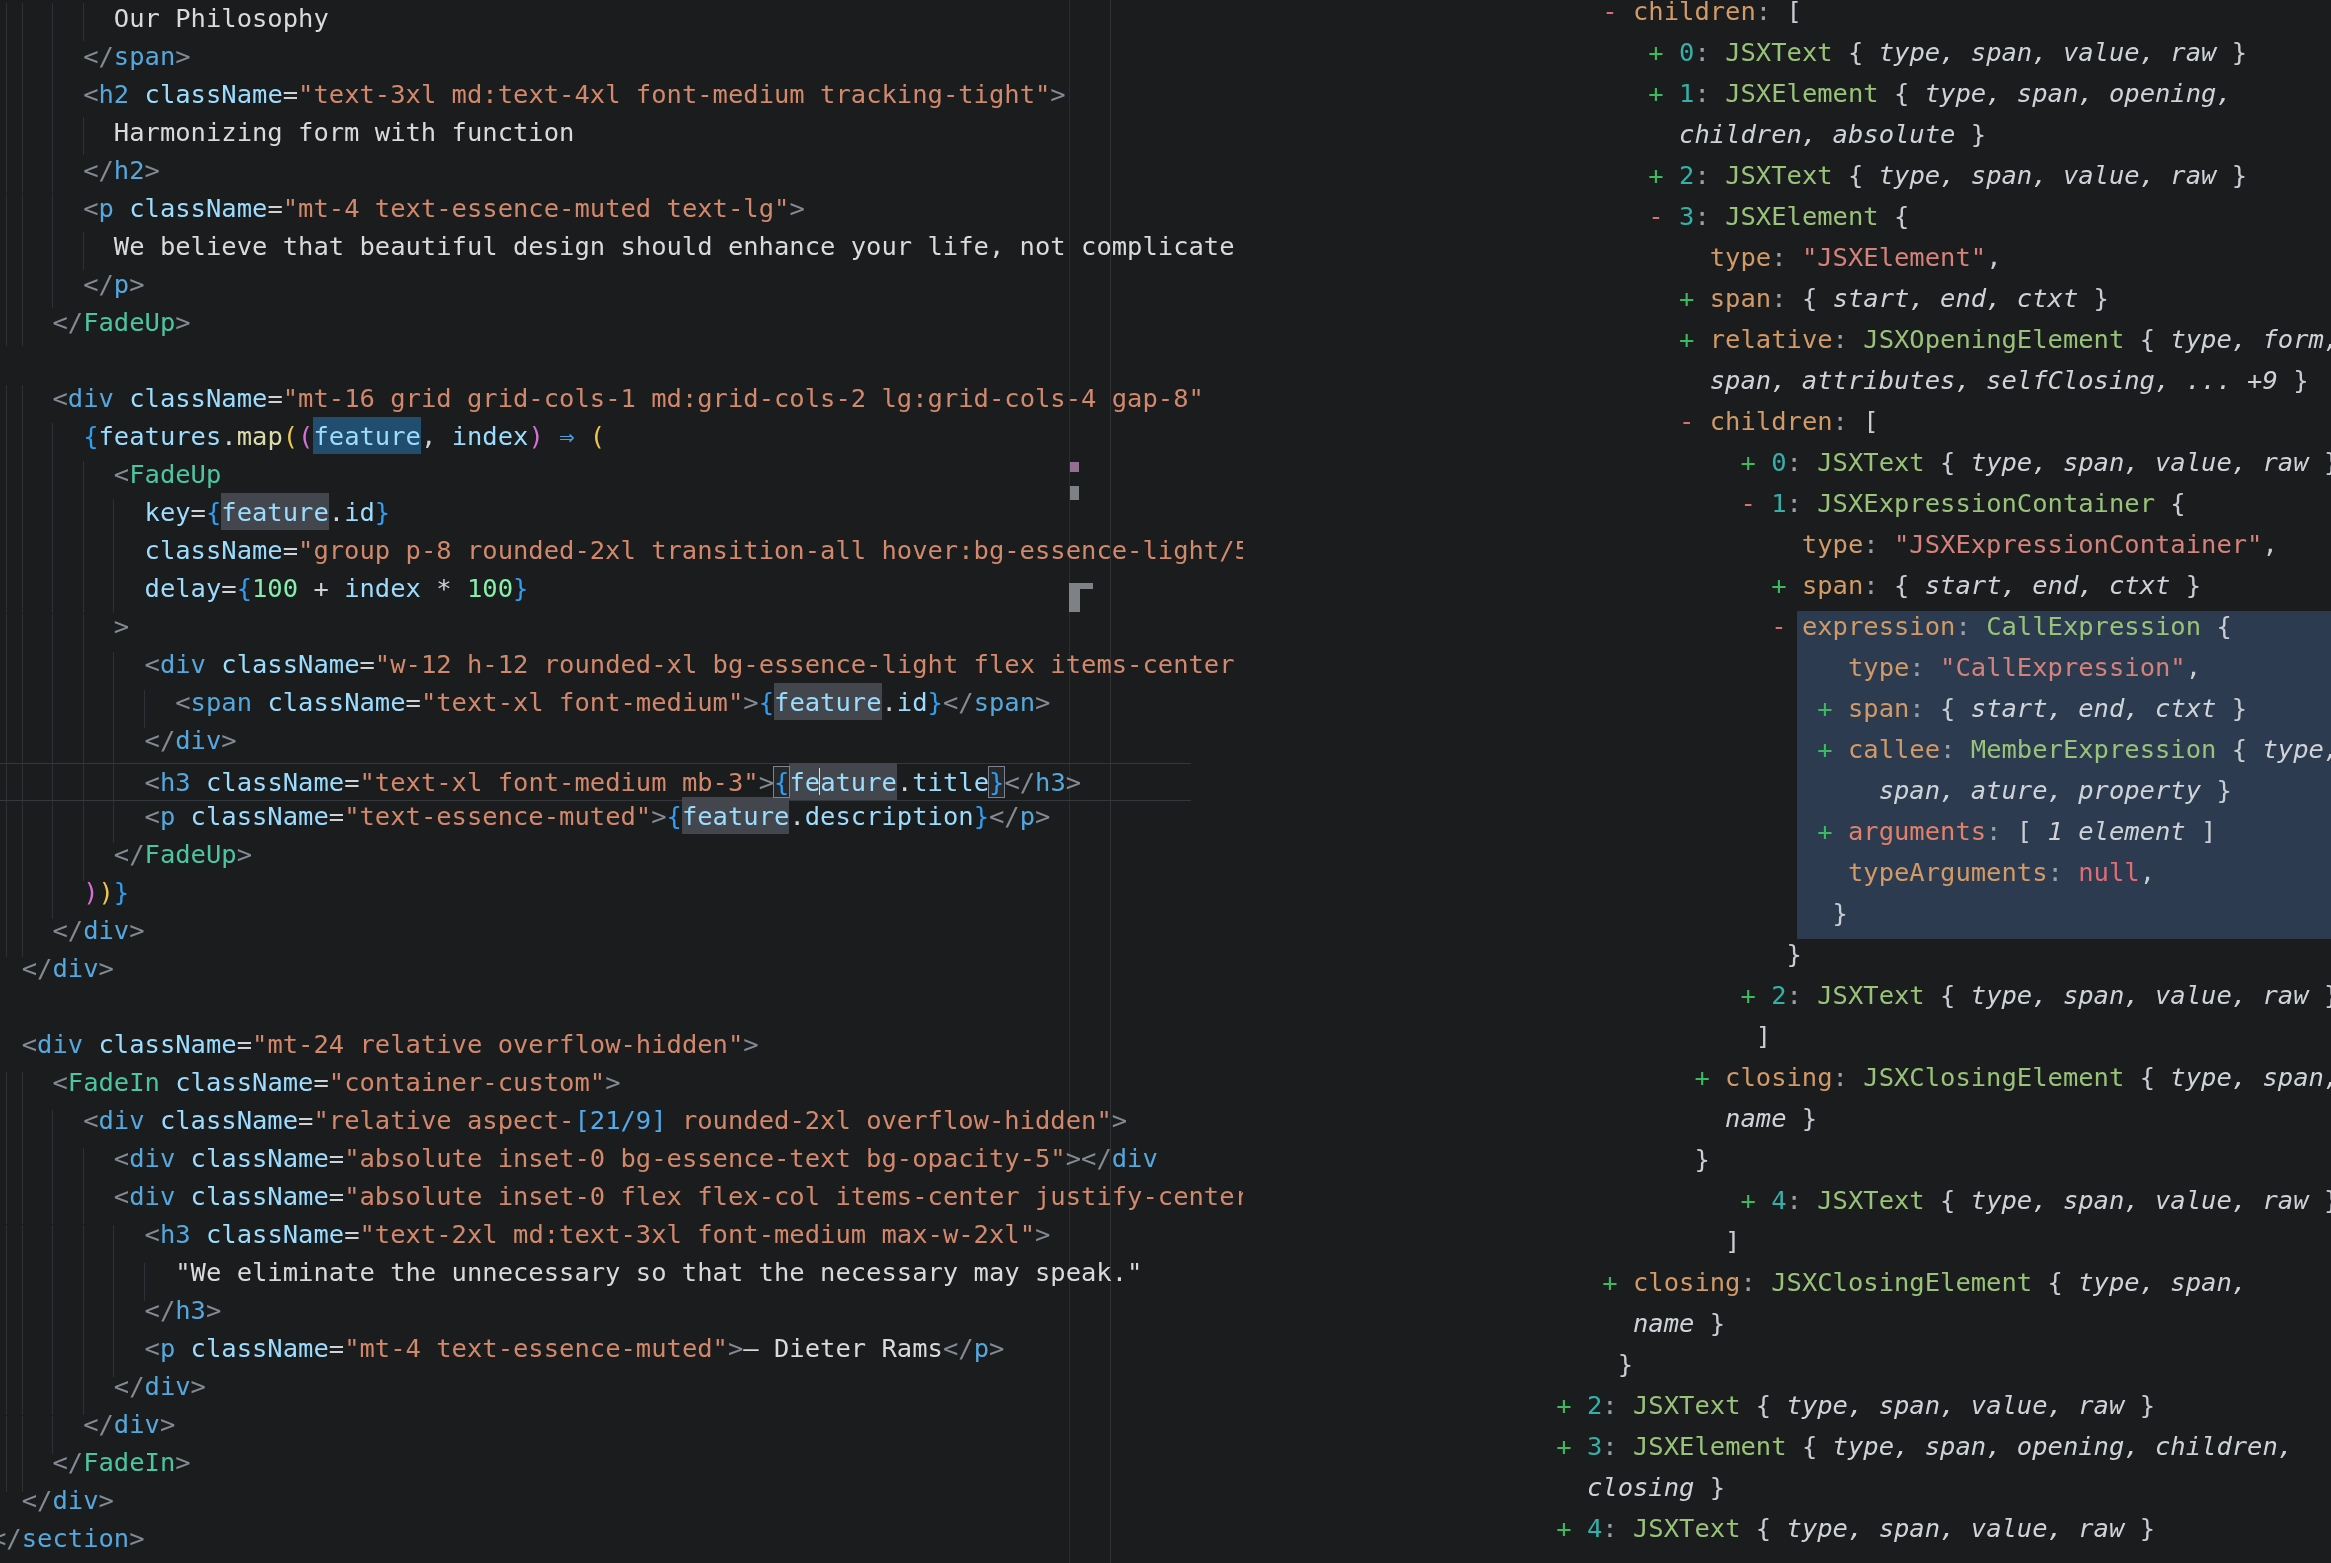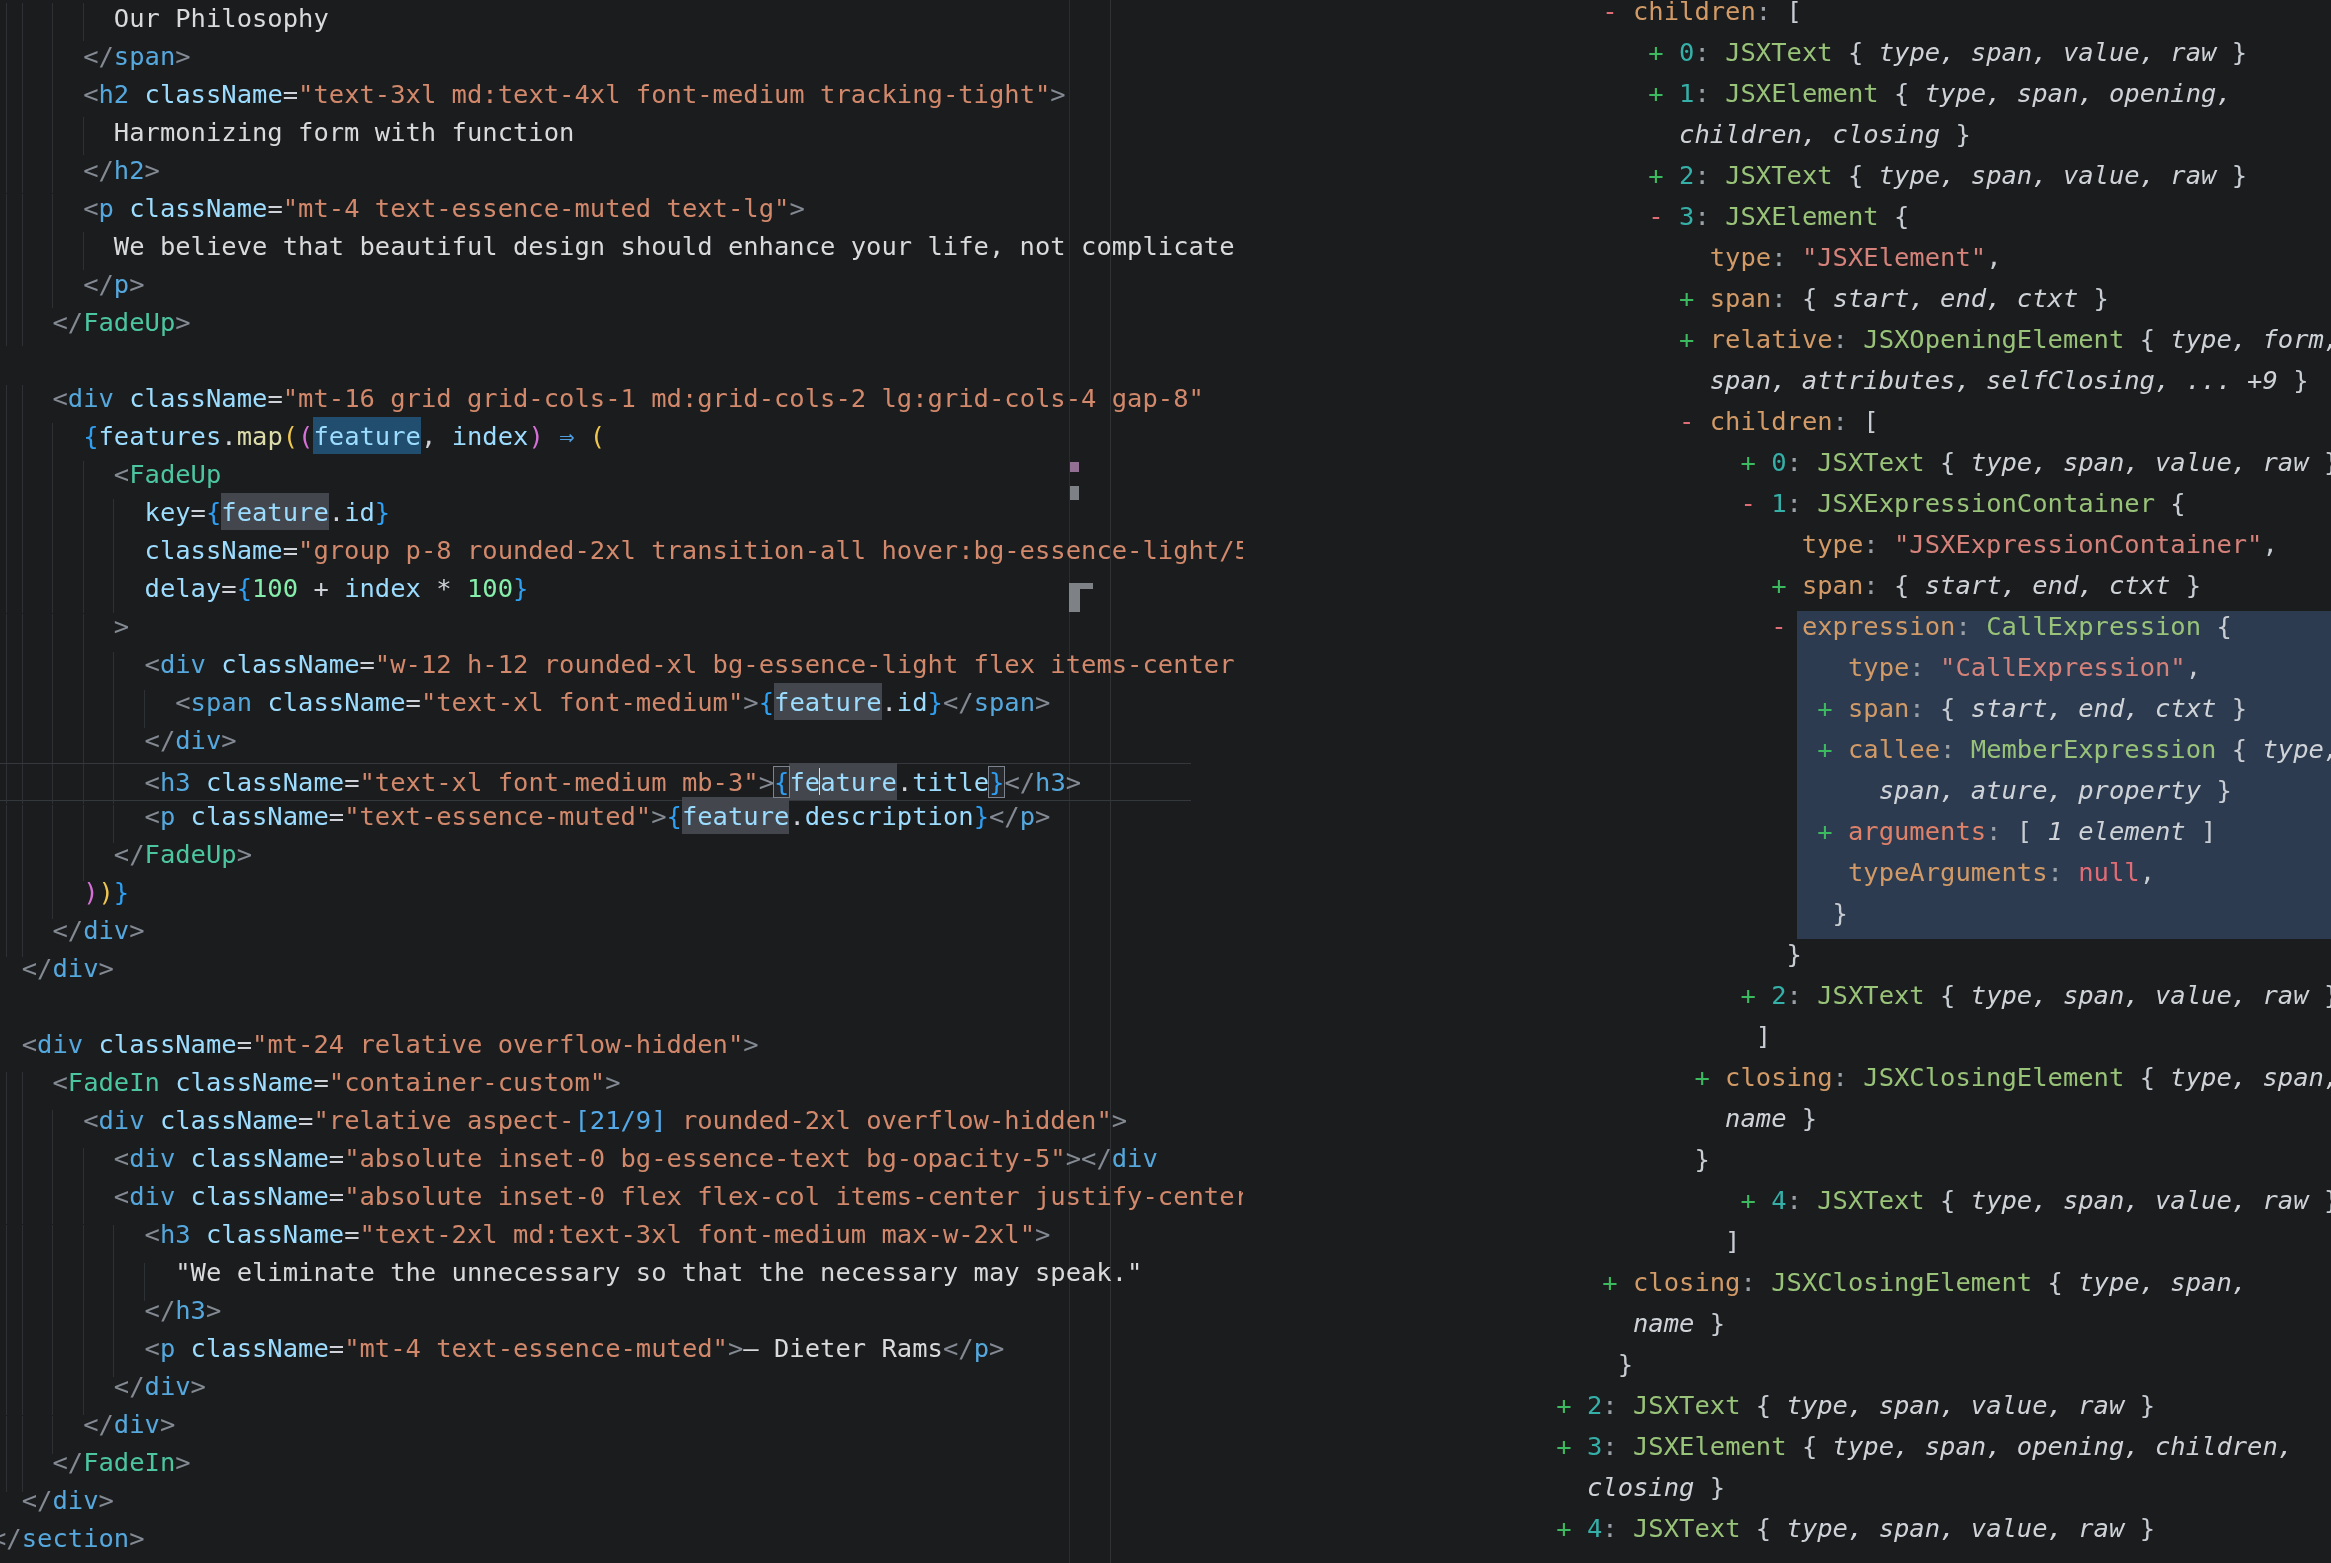--- a/index.html
+++ b/index.html
@@ -249,21 +249,21 @@
         <div class="ovr" style="left: 1069px; top: 583px; width: 23.6px; height: 6.4px; background: rgb(143, 147, 152); opacity: 0.85;"></div>
         <div class="ovr" style="left: 1069px; top: 589px; width: 11px; height: 23px; background: rgb(143, 147, 152); opacity: 0.85;"></div>
       </div>
   </div>
   <div id="pane-divider"></div>
   <div id="pane-right">
     <div id="right-code">
         <pre class="rline">                                <span class="mi">- </span><span class="ky">children</span><span class="co">: </span><span class="pv">[</span></pre>
         <pre class="rline">                                   <span class="pl">+ </span><span class="ix">0</span><span class="co">: </span><span class="ty">JSXText</span><span class="pv"> { </span><span class="it">type, span, value, raw</span><span class="pv"> }</span></pre>
         <pre class="rline">                                   <span class="pl">+ </span><span class="ix">1</span><span class="co">: </span><span class="ty">JSXElement</span><span class="pv"> { </span><span class="it">type, span, opening,</span></pre>
-        <pre class="rline">                                     <span class="it">children, closing</span><span class="pv"> }</span></pre>
+        <pre class="rline">                                     <span class="it">children, absolute</span><span class="pv"> }</span></pre>
         <pre class="rline">                                   <span class="pl">+ </span><span class="ix">2</span><span class="co">: </span><span class="ty">JSXText</span><span class="pv"> { </span><span class="it">type, span, value, raw</span><span class="pv"> }</span></pre>
         <pre class="rline">                                   <span class="mi">- </span><span class="ix">3</span><span class="co">: </span><span class="ty">JSXElement</span><span class="pv"> {</span></pre>
         <pre class="rline">                                       <span class="ky">type</span><span class="co">: </span><span class="s2">"JSXElement"</span><span class="pv">,</span></pre>
         <pre class="rline">                                     <span class="pl">+ </span><span class="ky">span</span><span class="co">: </span><span class="pv">{ </span><span class="it">start, end, ctxt</span><span class="pv"> }</span></pre>
         <pre class="rline">                                     <span class="pl">+ </span><span class="ky">relative</span><span class="co">: </span><span class="ty">JSXOpeningElement</span><span class="pv"> { </span><span class="it">type, form,</span></pre>
         <pre class="rline">                                       <span class="it">span, attributes, selfClosing, ... +9</span><span class="pv"> }</span></pre>
         <pre class="rline">                                     <span class="mi">- </span><span class="ky">children</span><span class="co">: </span><span class="pv">[</span></pre>
         <pre class="rline">                                         <span class="pl">+ </span><span class="ix">0</span><span class="co">: </span><span class="ty">JSXText</span><span class="pv"> { </span><span class="it">type, span, value, raw</span><span class="pv"> }</span></pre>
         <pre class="rline">                                         <span class="mi">- </span><span class="ix">1</span><span class="co">: </span><span class="ty">JSXExpressionContainer</span><span class="pv"> {</span></pre>
         <pre class="rline">                                             <span class="ky">type</span><span class="co">: </span><span class="s2">"JSXExpressionContainer"</span><span class="pv">,</span></pre>

